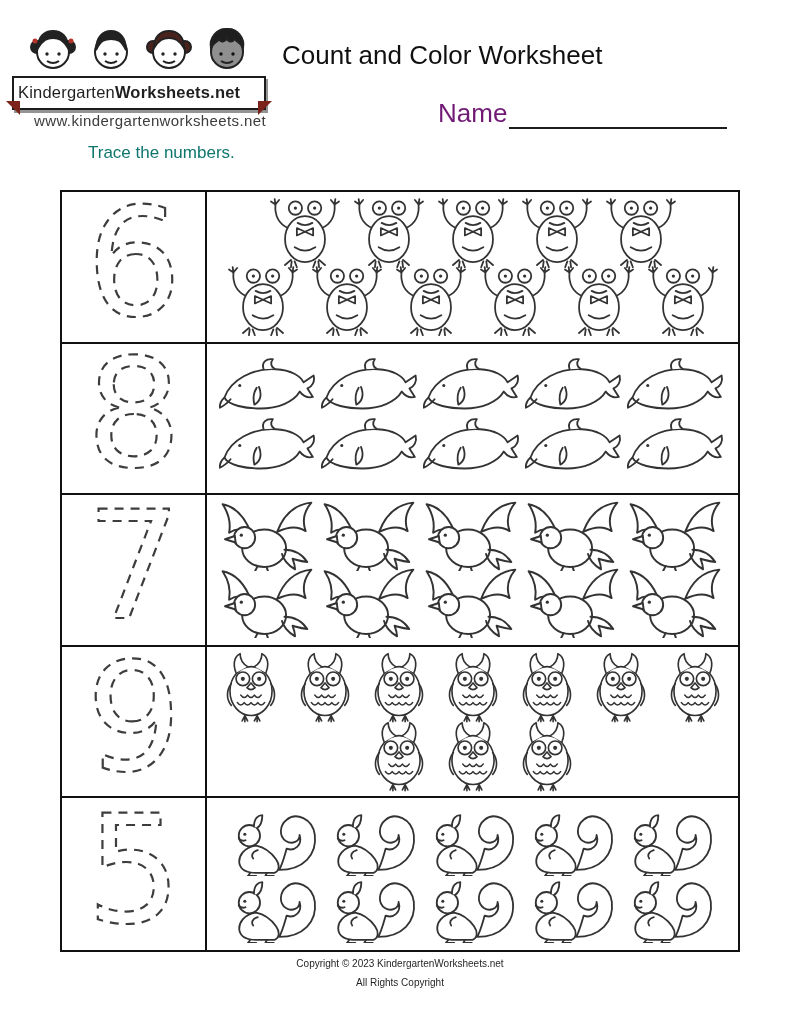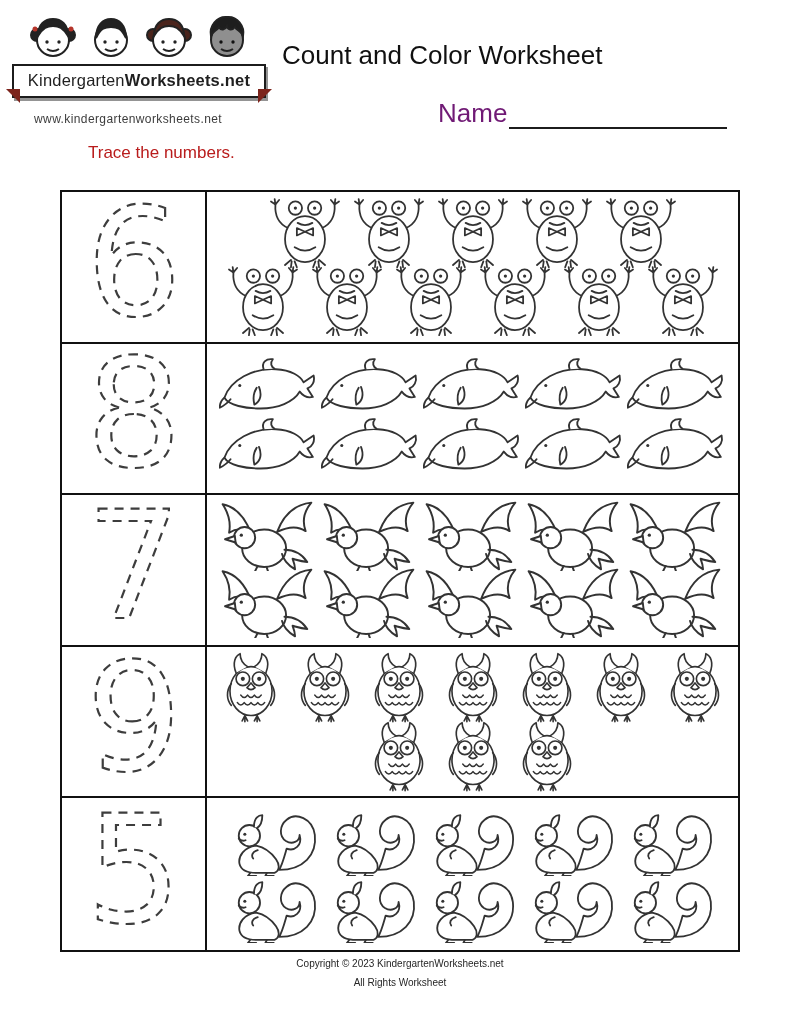--- a/index.html
+++ b/index.html
@@ -2,38 +2,38 @@
 <html><head>
 <meta charset="utf-8">
 <style>
   *{box-sizing:border-box;margin:0;padding:0}
   html,body{background:#fff}
   body{width:800px;height:1035px;position:relative;font-family:"Liberation Sans",sans-serif;color:#1f1f1f;overflow:hidden}
 
   .page{position:absolute;inset:0;background:#fff}
 
   
-  .logo{position:absolute;left:12px;top:8px;width:254px;text-align:center}
+  .logo{position:absolute;left:12px;top:20px;width:254px;text-align:left}
   .kids{display:block;margin:0 auto -2px auto}
   .banner{position:relative;border:2px solid #1c1c1c;background:#fff;padding:5px 4px 6px 4px;
           box-shadow:2px 3px 0 rgba(60,60,60,.55);font-size:16.5px;letter-spacing:.2px;white-space:nowrap}
   .banner::before,.banner::after{content:"";position:absolute;bottom:-7px;width:0;height:0;border:7px solid transparent}
   .banner::before{left:-8px;border-right-color:#7c241c;border-top-color:#7c241c}
   .banner::after{right:-8px;border-left-color:#7c241c;border-top-color:#7c241c}
   .banner .bold{font-weight:bold}
 
-  .url{position:absolute;left:34px;top:112px;font-size:12px;color:#3c3c3c;letter-spacing:.4px}
+  .url{position:absolute;left:34px;top:112px;font-size:15px;color:#3c3c3c;letter-spacing:.4px}
 
   
   .title{position:absolute;left:282px;top:40px;width:378px;text-align:left;font-size:26px;color:#101010}
   .name-row{position:absolute;left:438px;top:98px;display:flex;align-items:center;font-size:26px;color:#701a75}
   .name-line{display:inline-block;width:218px;height:30px;border-bottom:2px solid #1c1c1c;margin-left:2px}
 
   
-  .instructions{position:absolute;left:88px;top:139px;font-size:17px;line-height:27px;color:#b91c1c}
+  .instructions{position:absolute;left:88px;top:139px;font-size:17px;line-height:27px;color:#0f766e}
 
   
   .table{position:absolute;left:60px;top:190px;width:680px;height:762px;border:2px solid #111;
          display:grid;grid-template-rows:repeat(5,1fr);background:#fff}
   .wrow{display:grid;grid-template-columns:145px 1fr;border-bottom:2px solid #111;min-height:0}
   .wrow:last-child{border-bottom:none}
   .num-cell{border-right:2px solid #111;display:flex;align-items:center;justify-content:center;min-height:0}
   .trace text{font-family:"DejaVu Sans",sans-serif;font-size:150px;fill:none;stroke:#3d3d3d;
               stroke-width:2.2;stroke-dasharray:9 7}
   .animal-cell{display:flex;flex-direction:column;justify-content:center;min-height:0;padding:1px 2px;overflow:hidden}
@@ -403,16 +403,16 @@
             <svg class="animal a-squirrel">
               <use href="#sym-squirrel" xlink:href="#sym-squirrel"></use>
             </svg>
           </div>
         </div>
       </div>
     </div>
 
   <div class="footer">
     <div>Copyright © 2023 KindergartenWorksheets.net</div>
-    <div>All Rights Worksheet</div>
+    <div>All Rights Copyright</div>
   </div>
 
 </div>
 
 </body></html>

